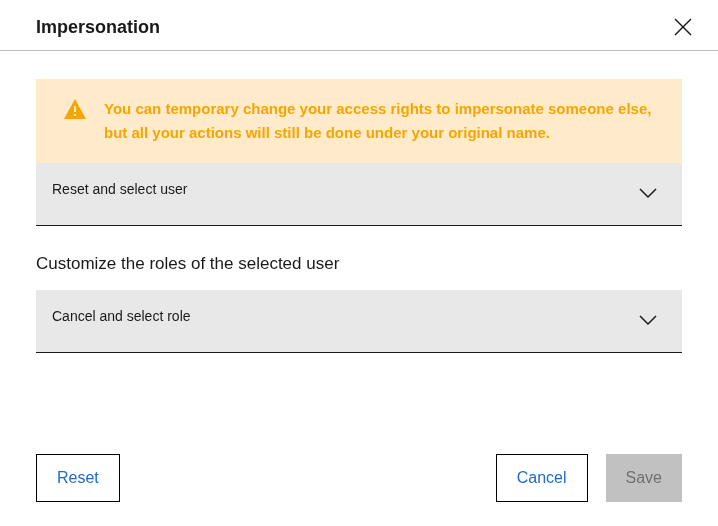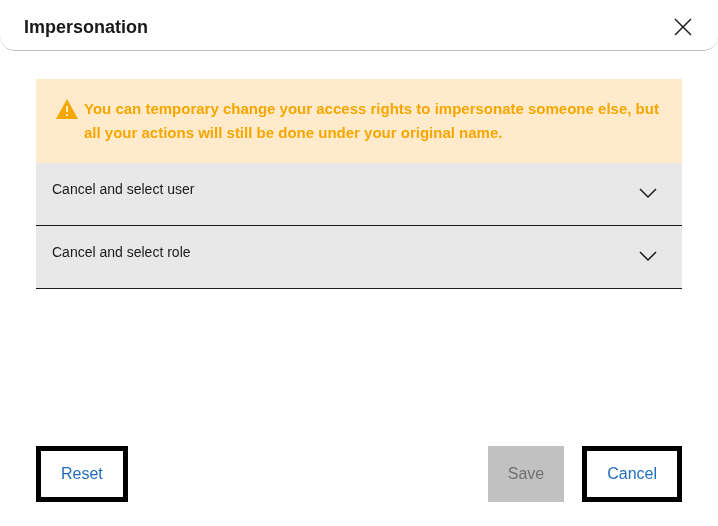--- a/index.html
+++ b/index.html
@@ -13,46 +13,45 @@
     .modal {
       width: 100%;
       height: 100%;
       display: flex;
       flex-direction: column;
     }
     .header {
       display: flex;
       justify-content: space-between;
       align-items: center;
-      padding: 16px 24px 12px 24px;
+      padding: 16px 24px 12px 36px;
       border-bottom: 1px solid #bbb;
-      border-radius: 15px;
     }
     .header-title {
       font-size: 18px;
       font-weight: 700;
       color: #1a1a1a;
     }
     .close-btn {
       width: 22px;
       height: 22px;
       cursor: pointer;
       display: flex;
       align-items: center;
       justify-content: center;
     }
     .body {
       padding: 28px 36px 20px 36px;
       flex: 1;
     }
     .alert {
       background: #ffebcc;
-      padding: 18px 20px;
+      padding: 18px 28px;
       display: flex;
-      gap: 6px;
+      gap: 18px;
       align-items: flex-start;
     }
     .alert-icon {
       flex-shrink: 0;
       margin-top: 2px;
     }
     .alert-text {
       color: #f5a700;
       font-size: 15px;
       font-weight: 600;
@@ -106,21 +105,21 @@
     }
     .btn {
       padding: 14px 20px;
       font-size: 16px;
       cursor: pointer;
       border: none;
       font-family: inherit;
     }
     .btn-outline {
       background: #fff;
-      border: 5px solid #000000;
+      border: 1px solid #000000;
       color: #1f6cc0;
     }
     .btn-disabled {
       background: #c1c1c1;
       color: #707070;
       cursor: default;
     }
   </style>
 </head>
 <body>
@@ -143,39 +142,40 @@
           <polygon points="11,0 22,20 0,20" fill="#f5a700"></polygon>
           <rect x="10" y="7" width="2" height="6" fill="#ffebcc"></rect>
           <rect x="10" y="15" width="2" height="2" fill="#ffebcc"></rect>
         </svg>
       </div>
       <div class="alert-text">You can temporary change your access rights to impersonate someone else, but all your actions will still be done under your original name.</div>
     </div>
 
 
     <div class="select">
-      <span class="select-placeholder">Cancel and select user</span>
+      <span class="select-placeholder">Reset and select user</span>
       <span class="chevron">
         <svg width="20" height="12" viewBox="0 0 20 12">
           <polyline points="2,2 10,10 18,2" fill="none" stroke="#1a1a1a" stroke-width="1.5"></polyline>
         </svg>
       </span>
     </div>
 
+    <div class="subsection-label">Customize the roles of the selected user</div>
 
     <div class="select">
       <span class="select-placeholder">Cancel and select role</span>
       <span class="chevron">
         <svg width="20" height="12" viewBox="0 0 20 12">
           <polyline points="2,2 10,10 18,2" fill="none" stroke="#1a1a1a" stroke-width="1.5"></polyline>
         </svg>
       </span>
     </div>
   </div>
 
   <div class="footer">
     <button class="btn btn-outline">Reset</button>
     <div class="footer-right">
+      <button class="btn btn-outline">Cancel</button>
       <button class="btn btn-disabled">Save</button>
-      <button class="btn btn-outline">Cancel</button>
     </div>
   </div>
 </div>
 
 </body></html>

